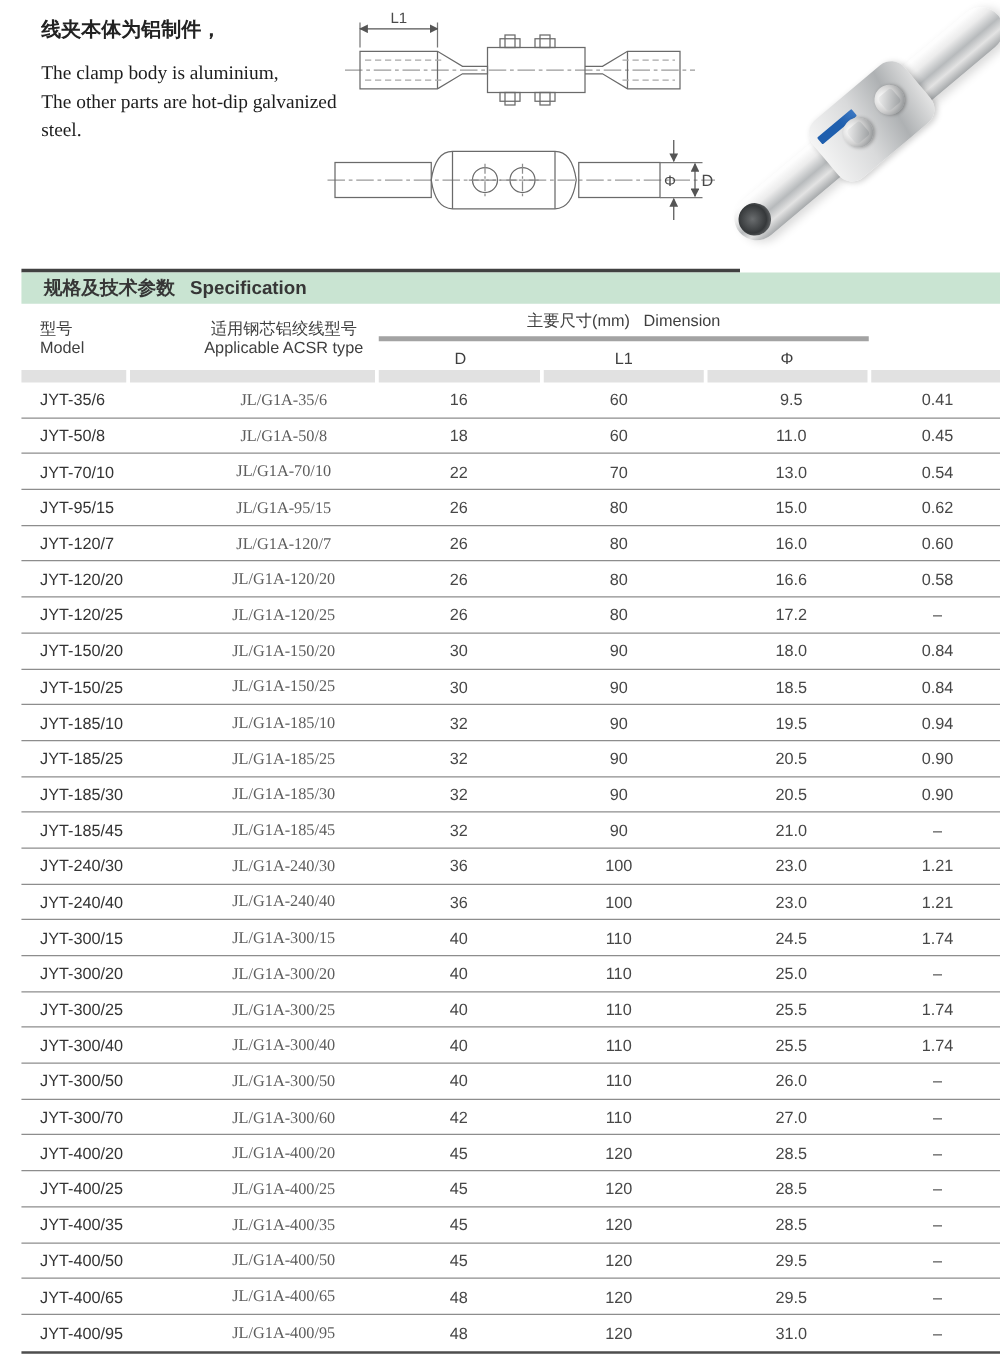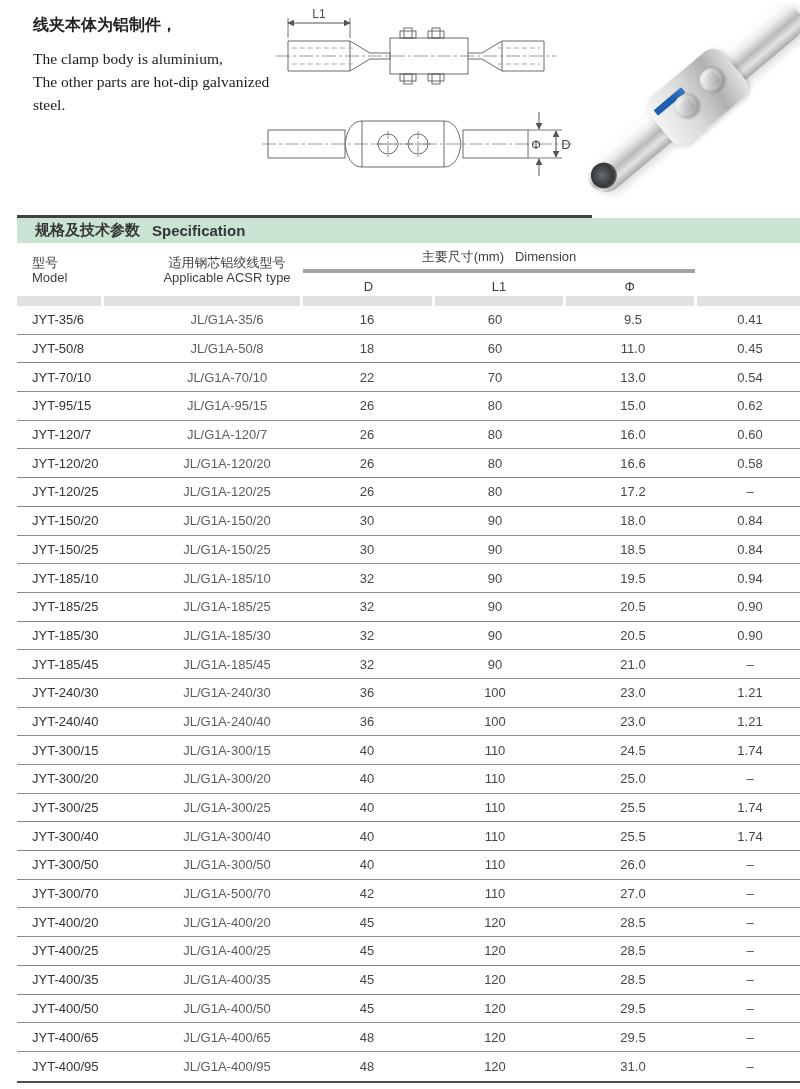--- a/index.html
+++ b/index.html
@@ -60,21 +60,21 @@
   .band .s1{width:84px;margin-right:3px;} .band .s2{width:196px;margin-right:3px;}
   .band .s3{width:129px;margin-right:3px;} .band .s4{width:128px;margin-right:3px;}
   .band .s5{width:128px;margin-right:3px;} .band .s6{width:120px;}
 
   
   .tbody{position:absolute;left:0;top:306px;width:800px;border-bottom:2px solid #4e4e4e;}
   .trow{display:flex;align-items:center;height:28.7px;box-sizing:border-box;
         border-bottom:1px solid #8d8d8d;font-size:13px;}
   .trow:last-child{border-bottom:none;}
   .c-model{width:110px;box-sizing:border-box;padding-left:15px;color:#333;}
-  .c-acsr{width:200px;text-align:center;color:#5d5d5d;}
+  .c-acsr{width:200px;text-align:center;color:#5d5d5d;font-family:Liberation Serif, serif;}
   .c-d{width:80px;text-align:center;color:#474747;}
   .c-l1{width:176px;text-align:center;color:#474747;}
   .c-phi{width:100px;text-align:center;color:#474747;}
   .c-w{width:134px;text-align:center;color:#474747;}
 </style>
 </head>
 <body>
 
 <div id="page">
 
@@ -386,21 +386,21 @@
     <div class="c-model">JYT-300/50</div>
     <div class="c-acsr">JL/G1A-300/50</div>
     <div class="c-d">40</div>
     <div class="c-l1">110</div>
     <div class="c-phi">26.0</div>
     <div class="c-w">–</div>
   </div>
 
   <div class="trow">
     <div class="c-model">JYT-300/70</div>
-    <div class="c-acsr">JL/G1A-500/70</div>
+    <div class="c-acsr">JL/G1A-300/60</div>
     <div class="c-d">42</div>
     <div class="c-l1">110</div>
     <div class="c-phi">27.0</div>
     <div class="c-w">–</div>
   </div>
 
   <div class="trow">
     <div class="c-model">JYT-400/20</div>
     <div class="c-acsr">JL/G1A-400/20</div>
     <div class="c-d">45</div>

